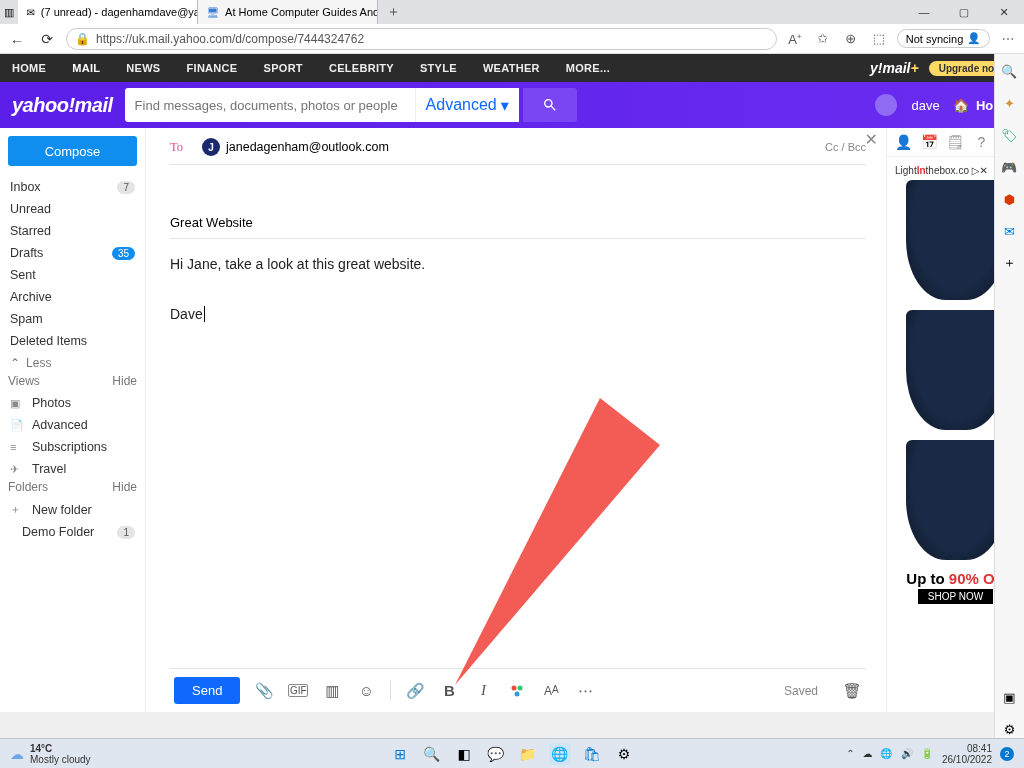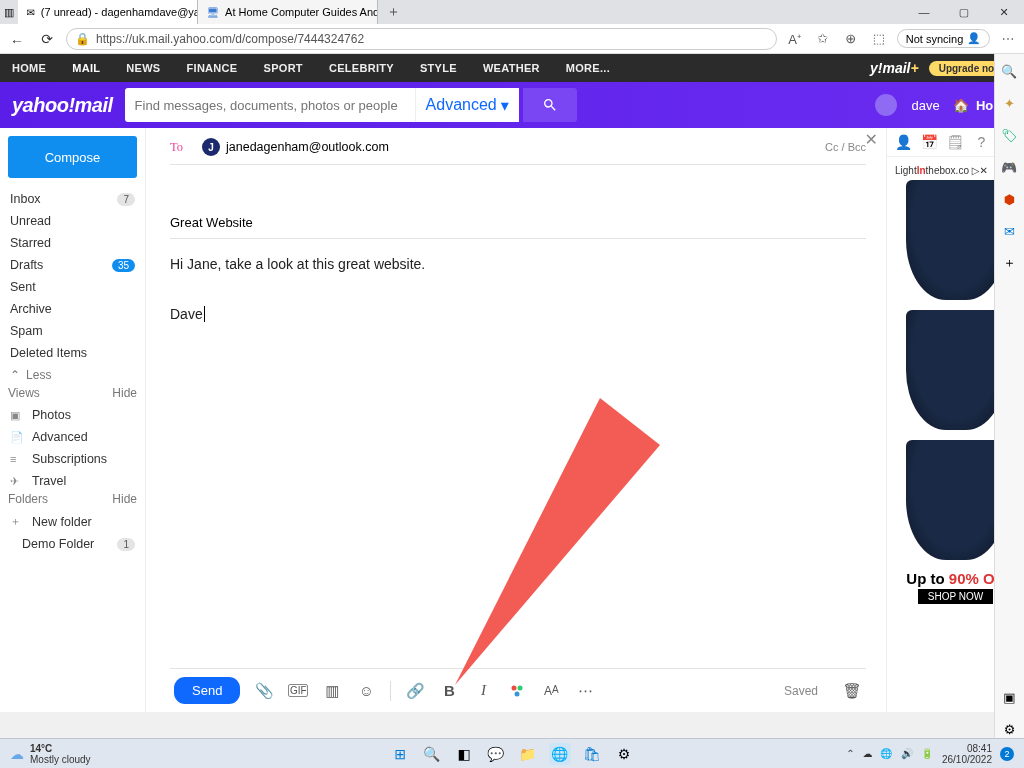--- a/index.html
+++ b/index.html
@@ -29,41 +29,41 @@
 .yahoo-header .searchwrap { display:flex; align-items:center; height:34px; }
 .yahoo-header .searchbox { width:290px; height:34px; background:#fff; border:none; border-radius:3px 0 0 3px; padding:0 10px; font-size:13px; }
 .yahoo-header .adv { background:#fff; height:34px; display:flex; align-items:center; padding:0 10px; color:#0f69ff; font-size:16px; gap:4px; border-left:1px solid #eee; }
 .yahoo-header .searchbtn { width:54px; height:34px; background:#7a46f3; border-radius:0 3px 3px 0; display:flex; align-items:center; justify-content:center; margin-left:4px;}
 .yahoo-header .searchbtn svg { fill:#fff; }
 .yahoo-header .rightside { margin-left:auto; display:flex; align-items:center; gap:14px; color:#fff; font-size:13px; }
 .yahoo-header .avatar { width:22px; height:22px; border-radius:50%; background:#8e6bf2; }
 .yahoo-header .home { display:flex; align-items:center; gap:6px; font-weight:bold; }
 .main { display:flex; height:584px; background:#fff; }
 .sidebar { width:145px; padding:8px; font-size:12.5px; color:#333; }
-.sidebar .compose { background:#0f8ef0; color:#fff; height:42px; border-radius:3px; display:flex; align-items:center; justify-content:center; font-size:13px; margin-bottom:10px; }
+.sidebar .compose { background:#0f8ef0; color:#fff; height:30px; border-radius:3px; display:flex; align-items:center; justify-content:center; font-size:13px; margin-bottom:10px; }
 .sidebar .folder { display:flex; align-items:center; padding:4px 2px; justify-content:space-between; }
 .sidebar .folder .badge { background:#e4e4e4; color:#555; border-radius:9px; font-size:10px; padding:1px 6px; }
 .sidebar .folder .badge.blue { background:#0f8ef0; color:#fff; }
 .sidebar .section { display:flex; justify-content:space-between; color:#777; margin-bottom:4px; font-size:12px; }
 .sidebar .view { display:flex; align-items:center; gap:8px; padding:4px 2px; }
 .sidebar .view .vico { width:14px; color:#888; font-size:11px; }
 .sidebar .less { color:#777; font-size:12px; padding:4px 2px; display:flex; gap:6px; }
 .compose-area { flex:1; display:flex; flex-direction:column; border-left:1px solid #eee; position:relative; padding:0 20px 0 24px; }
 .compose-area .closebtn { position:absolute; top:2px; right:8px; color:#888; font-size:16px; }
 .to-row { display:flex; align-items:center; border-bottom:1px solid #e3e3e3; padding:10px 0 8px 0; font-size:12.5px; gap:10px; }
 .to-row .lbl { color:#ec4899; width:22px;font-family:Liberation Serif, serif; }
 .to-row .chip { display:flex; align-items:center; gap:6px; }
 .to-row .chip .ci { width:18px; height:18px; border-radius:50%; background:#1a2a6c; color:#fff; font-size:10px; display:flex; align-items:center; justify-content:center; font-weight:bold; }
 .to-row .ccbcc { margin-left:auto; color:#888; font-size:11px; }
 .subj-row { border-bottom:1px solid #e3e3e3; padding:8px 0; font-size:13px;margin-top:42px; }
 .body-area { padding:14px 0; font-size:14px; font-family:Georgia,serif; color:#222; line-height:1.6; flex:1; }
 .body-area .sig { font-family:"Segoe UI",Arial,sans-serif; font-size:14px; margin-top:28px; }
 .cursor { border-right:1.5px solid #000; padding-right:1px; }
 .toolbar { height:44px; border-top:1px solid #e3e3e3; display:flex; align-items:center; gap:14px; padding:0 4px; }
-.toolbar .send { background:#0f69ff; color:#fff; padding:6px 18px; border-radius:11px; font-size:13px; }
+.toolbar .send { background:#0f69ff; color:#fff; padding:6px 18px; border-radius:3px; font-size:13px; }
 .toolbar .tico { width:20px; color:#555; font-size:15px; display:flex; justify-content:center; }
 .toolbar .sep { width:1px; height:20px; background:#ddd; }
 .toolbar .saved { margin-left:auto; color:#888; font-size:12px; margin-right:10px; }
 .rightcol { width:138px; border-left:1px solid #eee; display:flex; flex-direction:column; }
 .rightcol .iconrow { display:flex; justify-content:space-around; padding:6px 4px; border-bottom:1px solid #eee; }
 .rightcol .iconrow .ric { color:#888; font-size:14px; width:18px; text-align:center; }
 .rightcol .iconrow .ric.blue { color:#0f8ef0; }
 .rightcol .ad { flex:1; padding:8px; font-size:9px; display:flex; flex-direction:column; align-items:center; }
 .rightcol .ad .adbrand { font-size:10px; color:#333; align-self:flex-start; margin-bottom:4px;}
 .rightcol .ad .adbrand .red{ color:#d33; font-weight:bold;}

